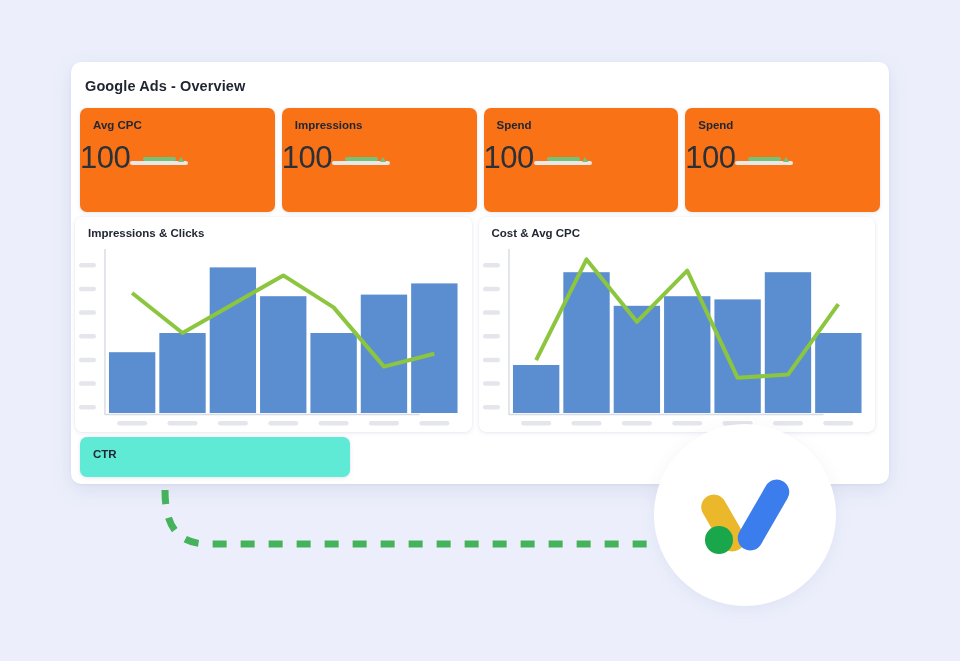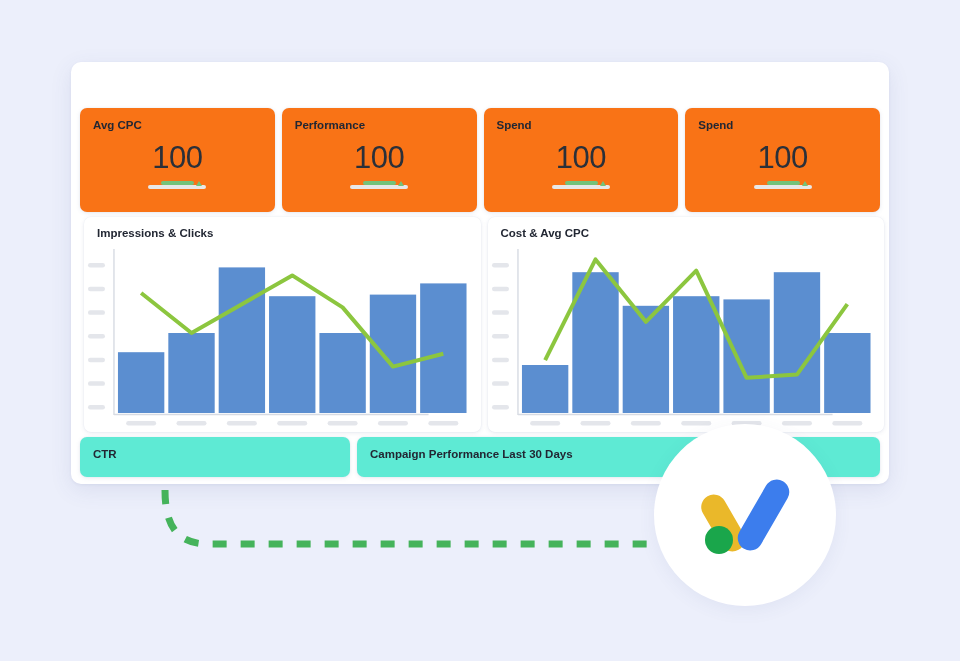--- a/index.html
+++ b/index.html
@@ -52,21 +52,21 @@
     position: absolute;
     left: 13px; top: 11px;
     font-size: 11.5px;
     font-weight: bold;
     color: #222733;
   }
   .kpi-body {
     position: absolute;
     left: 0; right: 0; top: 33px;
     display: flex;
-    flex-direction: column;
+    flex-direction: row;
     align-items: center;
   }
   .kpi-value {
     font-size: 31px;
     font-weight: 400;
     color: #2b3039;
     line-height: 34px;
     letter-spacing: -0.5px;
   }
   .kpi-spark {
@@ -94,21 +94,21 @@
     left: 48px; bottom: 3px;
     width: 0; height: 0;
     border-left: 3.5px solid transparent;
     border-right: 3.5px solid transparent;
     border-bottom: 5px solid #74c27a;
   }
 
   
   .chart-row {
     position: absolute;
-    left: 13px; top: 155px;
+    left: 4px; top: 155px;
     width: 800px; height: 215px;
     display: flex;
     gap: 7px;
     justify-content: flex-end;
   }
   .chart-card {
     flex: 1 1 0;
     background: #fff;
     border-radius: 7px;
     box-shadow: 0 1px 4px rgba(80,90,150,0.13), 0 0 0 0.5px rgba(120,130,180,0.06);
@@ -172,37 +172,38 @@
     align-items: center;
     justify-content: center;
   }
   #logo-badge svg { display: block; }
 </style>
 </head>
 <body>
 
 <div id="dashboard">
 
+  <div id="dash-title">Google Ads - Overview</div>
 
   <div class="kpi-row">
 
     <div class="kpi-card">
       <div class="kpi-label">Avg CPC</div>
       <div class="kpi-body">
         <div class="kpi-value">100</div>
         <div class="kpi-spark">
           <div class="kpi-spark-track"></div>
           <div class="kpi-spark-fill"></div>
           <div class="kpi-spark-arrow"></div>
         </div>
       </div>
     </div>
 
     <div class="kpi-card">
-      <div class="kpi-label">Performance</div>
+      <div class="kpi-label">Impressions</div>
       <div class="kpi-body">
         <div class="kpi-value">100</div>
         <div class="kpi-spark">
           <div class="kpi-spark-track"></div>
           <div class="kpi-spark-fill"></div>
           <div class="kpi-spark-arrow"></div>
         </div>
       </div>
     </div>
 
@@ -297,23 +298,20 @@
           </svg>
       </div>
     </div>
 
   </div>
 
   <div class="bottom-row">
     <div class="bottom-card ctr">
       <div class="bottom-label">CTR</div>
     </div>
-    <div class="bottom-card campaign">
-      <div class="bottom-label">Campaign Performance Last 30 Days</div>
-    </div>
   </div>
 
 </div>
 
 <svg id="connector" viewBox="0 0 520 90">
   <path d="M 15 12 C 15 45, 25 66, 58 66 L 508 66" fill="none" stroke="#45b35b" stroke-width="7" stroke-dasharray="14 14" stroke-linecap="butt"></path>
 </svg>
 
 <div id="logo-badge">
   <svg width="100" height="100" viewBox="0 0 100 100">

